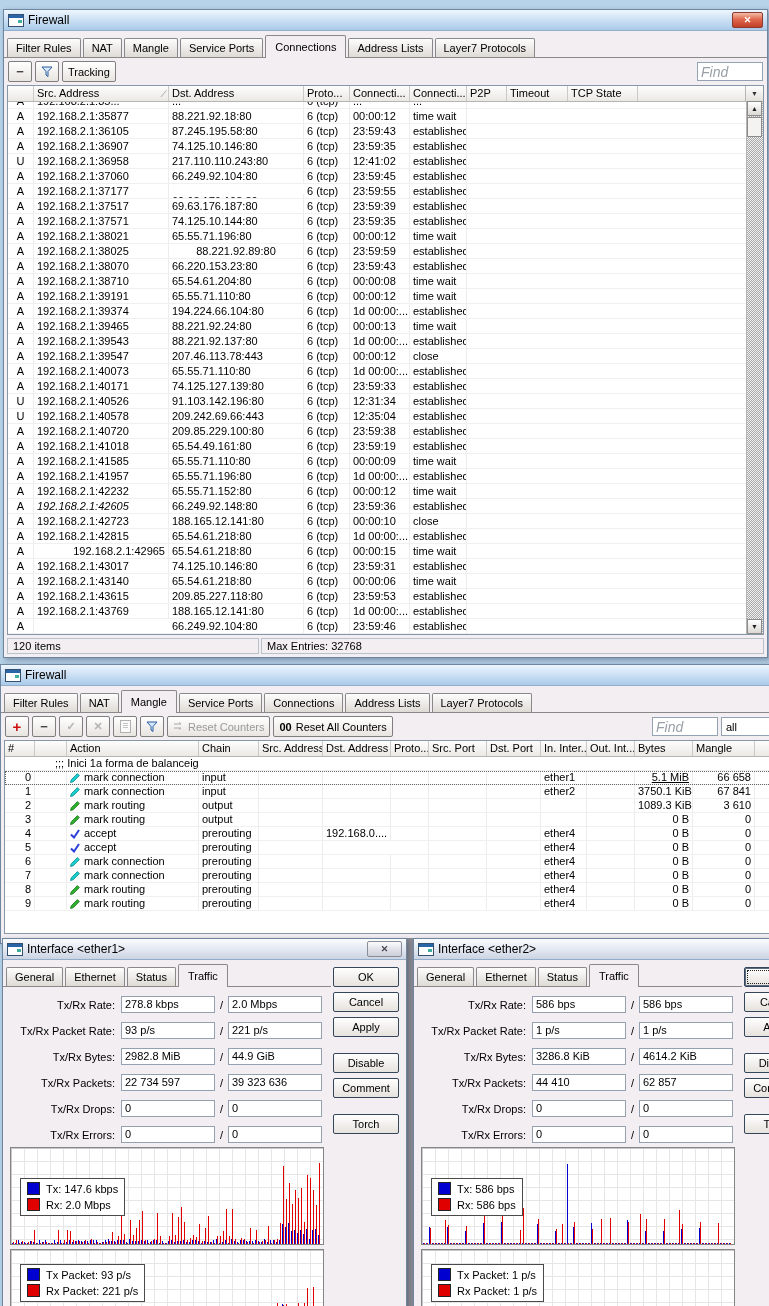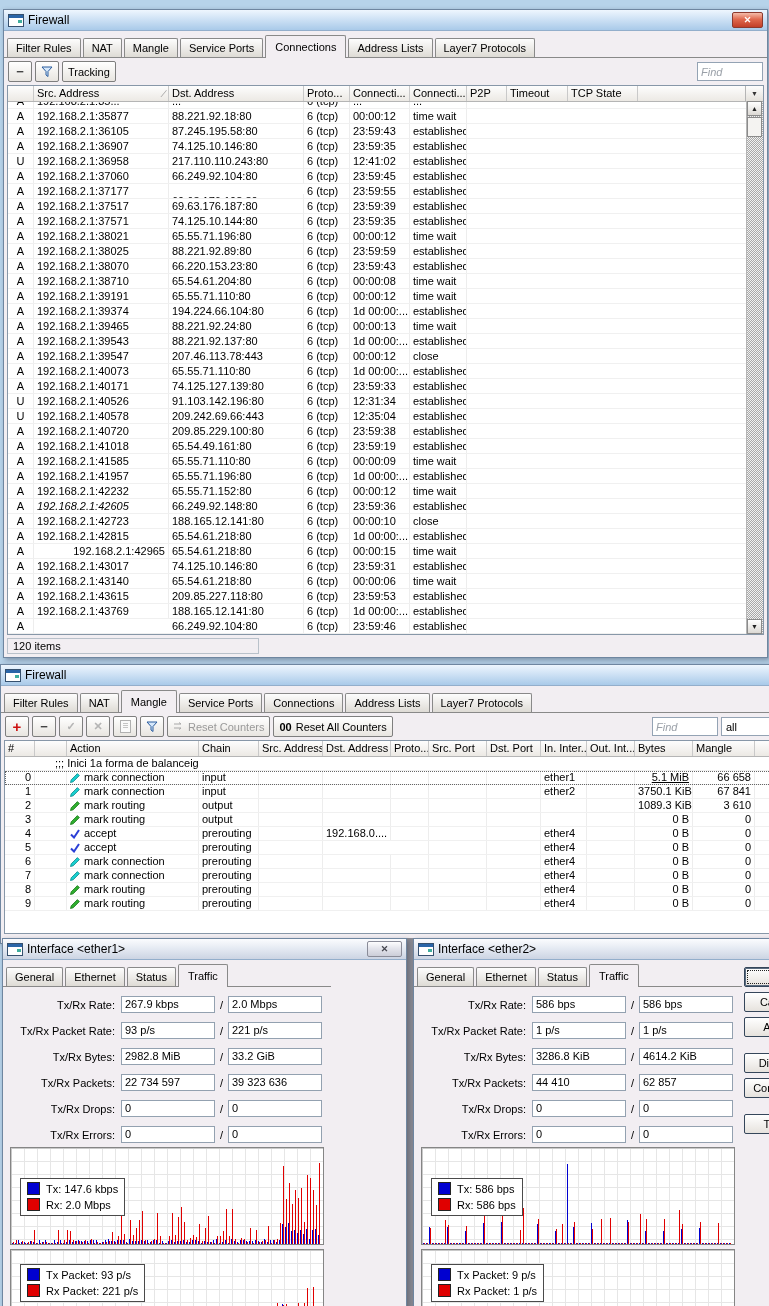--- a/index.html
+++ b/index.html
@@ -24,21 +24,21 @@
   .toolbar{display:flex;align-items:center;gap:3px;padding:3px 4px;}
   .tbtn{height:21px;min-width:24px;border:1px solid #7e7e7e;border-radius:2px;box-sizing:border-box;
     background:linear-gradient(#ffffff,#e8e5e0);display:inline-flex;align-items:center;justify-content:center;padding:0 5px;gap:4px;}
   .tbtn.dis{color:#9a9a9a;}
   .glyph-plus{color:#cc1111;font-weight:bold;font-size:15px;line-height:1;}
   .glyph-minus{color:#444;font-weight:bold;font-size:13px;line-height:1;}
   .glyph-dim{color:#b5b5b5;font-weight:bold;}
   .copyicon{width:9px;height:11px;border:1px solid #b0b0b0;background:#fafafa;position:relative;}
   .copyicon::after{content:"";position:absolute;left:2px;top:2px;width:5px;height:1px;background:#c5c5c5;box-shadow:0 2px 0 #c5c5c5,0 4px 0 #c5c5c5;}
   .find{width:58px;height:15px;border:1px solid #94a3b4;padding:1px 3px;background:#fff;
-    font-family:"Liberation Sans",sans-serif;font-size:11px;color:#000;}
+    font-family:"Liberation Sans",sans-serif;font-size:14px;color:#000;}
   .find::placeholder{color:#9aa0a8;font-style:italic;}
   .allbox{width:56px;height:17px;border:1px solid #94a3b4;background:#fff;display:flex;align-items:center;padding:0 4px;}
   .spacer{flex:1;}
   .listbox{margin:0 3px;background:#fff;border:1px solid #8797a8;position:relative;}
   .thead{display:flex;height:15px;background:linear-gradient(#fdfdfd,#ece9e4);border-bottom:1px solid #b5b5b5;}
   .th{border-right:1px solid #c9c9c9;padding:0 3px;white-space:nowrap;overflow:hidden;line-height:15px;box-sizing:border-box;flex:0 0 auto;}
   .th .sort{float:right;color:#9a9a9a;font-style:italic;font-size:10px;}
   .th.fill{flex:1 1 auto;border-right:none;}
   .hbtn{width:17px;flex:0 0 auto;border-left:1px solid #b5b5b5;background:linear-gradient(#fdfdfd,#e4e1db);
     display:flex;align-items:center;justify-content:center;font-size:7px;color:#333;}
@@ -227,21 +227,21 @@
             <div class="td " style="width: 135px;">192.168.2.1:38021</div>
             <div class="td " style="width: 135px;">65.55.71.196:80</div>
             <div class="td " style="width: 46px;">6 (tcp)</div>
             <div class="td " style="width: 60px;">00:00:12</div>
             <div class="td " style="width: 57px;">time wait</div>
             <div class="td fill"></div>
           </div>
           <div class="row">
             <div class="td a-c" style="width: 26px;">A</div>
             <div class="td " style="width: 135px;">192.168.2.1:38025</div>
-            <div class="td " style="width: 135px;">88.221.92.89:80</div>
+            <div class="td " style="width: 135px; text-align: center;">88.221.92.89:80</div>
             <div class="td " style="width: 46px;">6 (tcp)</div>
             <div class="td " style="width: 60px;">23:59:59</div>
             <div class="td " style="width: 57px;">established</div>
             <div class="td fill"></div>
           </div>
           <div class="row">
             <div class="td a-c" style="width: 26px;">A</div>
             <div class="td " style="width: 135px;">192.168.2.1:38070</div>
             <div class="td " style="width: 135px;">66.220.153.23:80</div>
             <div class="td " style="width: 46px;">6 (tcp)</div>
@@ -467,20 +467,21 @@
           </div>
         </div>
       <div class="vscroll">
         <span class="sbtn up">▲</span>
         <span class="sthumb"></span>
         <span class="sbtn down">▼</span>
       </div>
     </div>
     <div class="statusbar">
       <span class="scell first">120 items</span>
+      <span class="scell rest">Max Entries: 32768</span>
     </div>
   </div>
 
   <div class="window win-mangle">
     <div class="titlebar">
       <span class="ticon"></span>
       <span class="title">Firewall</span>
     </div>
     <div class="tabs" id="mangle-tabs">
         <div class="tab">Filter Rules</div>
@@ -739,54 +740,62 @@
     </div>
     <div class="tabs itabs" id="e1-tabs">
         <div class="tab">General</div>
         <div class="tab">Ethernet</div>
         <div class="tab">Status</div>
         <div class="tab active">Traffic</div>
       </div>
     <div class="ifields" id="e1-fields">
         <div class="frow">
           <span class="flabel">Tx/Rx Rate:</span>
-          <span class="ival">267.9 kbps</span>
+          <span class="ival">278.8 kbps</span>
           <span class="slash">/</span>
           <span class="ival">2.0 Mbps</span>
         </div>
         <div class="frow">
           <span class="flabel">Tx/Rx Packet Rate:</span>
           <span class="ival">93 p/s</span>
           <span class="slash">/</span>
           <span class="ival">221 p/s</span>
         </div>
         <div class="frow">
           <span class="flabel">Tx/Rx Bytes:</span>
           <span class="ival">2982.8 MiB</span>
           <span class="slash">/</span>
-          <span class="ival">33.2 GiB</span>
+          <span class="ival">44.9 GiB</span>
         </div>
         <div class="frow">
           <span class="flabel">Tx/Rx Packets:</span>
           <span class="ival">22 734 597</span>
           <span class="slash">/</span>
           <span class="ival">39 323 636</span>
         </div>
         <div class="frow">
           <span class="flabel">Tx/Rx Drops:</span>
           <span class="ival">0</span>
           <span class="slash">/</span>
           <span class="ival">0</span>
         </div>
         <div class="frow">
           <span class="flabel">Tx/Rx Errors:</span>
           <span class="ival">0</span>
           <span class="slash">/</span>
           <span class="ival">0</span>
         </div>
+      </div>
+    <div class="btncol" id="e1-btns">
+        <div class="btn">OK</div>
+        <div class="btn">Cancel</div>
+        <div class="btn">Apply</div>
+        <div class="btn gap">Disable</div>
+        <div class="btn">Comment</div>
+        <div class="btn gap">Torch</div>
       </div>
     <div class="graph g1">
       <div class="legend l1" id="e1-legend1">
           <div class="lrow">
             <span class="sw" style="background: rgb(0, 0, 208);"></span>
             <span>Tx:  147.6 kbps</span>
           </div>
           <div class="lrow">
             <span class="sw" style="background: rgb(224, 0, 0);"></span>
             <span>Rx:  2.0 Mbps</span>
@@ -1498,21 +1507,21 @@
           <rect x="304" y="93" width="1" height="1" fill="#0000d0"></rect>
           <rect x="305" y="93" width="1" height="1" fill="#e00000"></rect>
           <rect x="307" y="93" width="1" height="1" fill="#0000d0"></rect>
           <rect x="308" y="93" width="1" height="1" fill="#e00000"></rect>
         </svg>
     </div>
     <div class="graph g2">
       <div class="legend l2" id="e2-legend2">
           <div class="lrow">
             <span class="sw" style="background: rgb(0, 0, 208);"></span>
-            <span>Tx Packet:  9 p/s</span>
+            <span>Tx Packet:  1 p/s</span>
           </div>
           <div class="lrow">
             <span class="sw" style="background: rgb(224, 0, 0);"></span>
             <span>Rx Packet:  1 p/s</span>
           </div>
         </div>
       <svg class="bars" id="e2-g2" width="310" height="94">
           <rect x="1" y="91" width="1" height="3" fill="#0000d0"></rect>
           <rect x="2" y="90" width="1" height="4" fill="#e00000"></rect>
           <rect x="4" y="92" width="1" height="2" fill="#0000d0"></rect>

